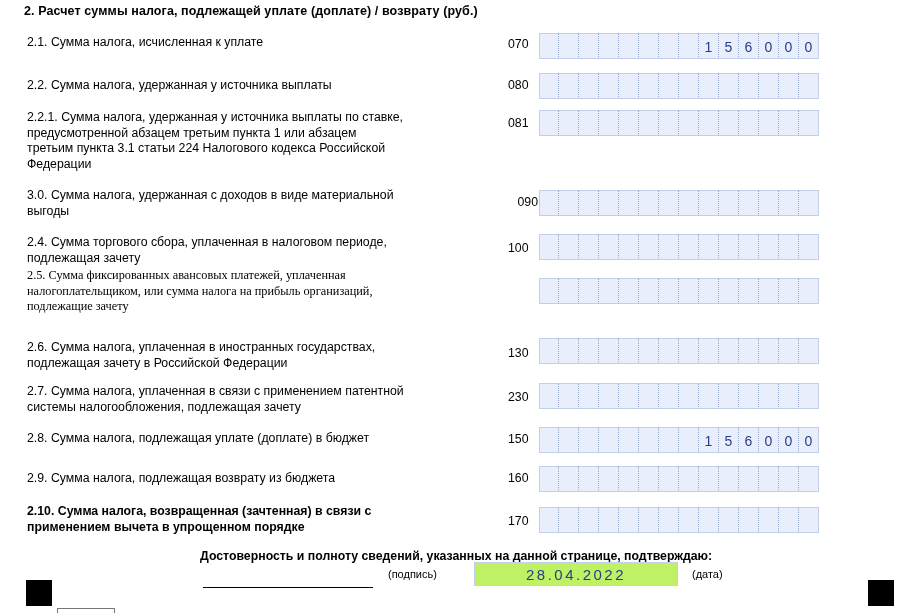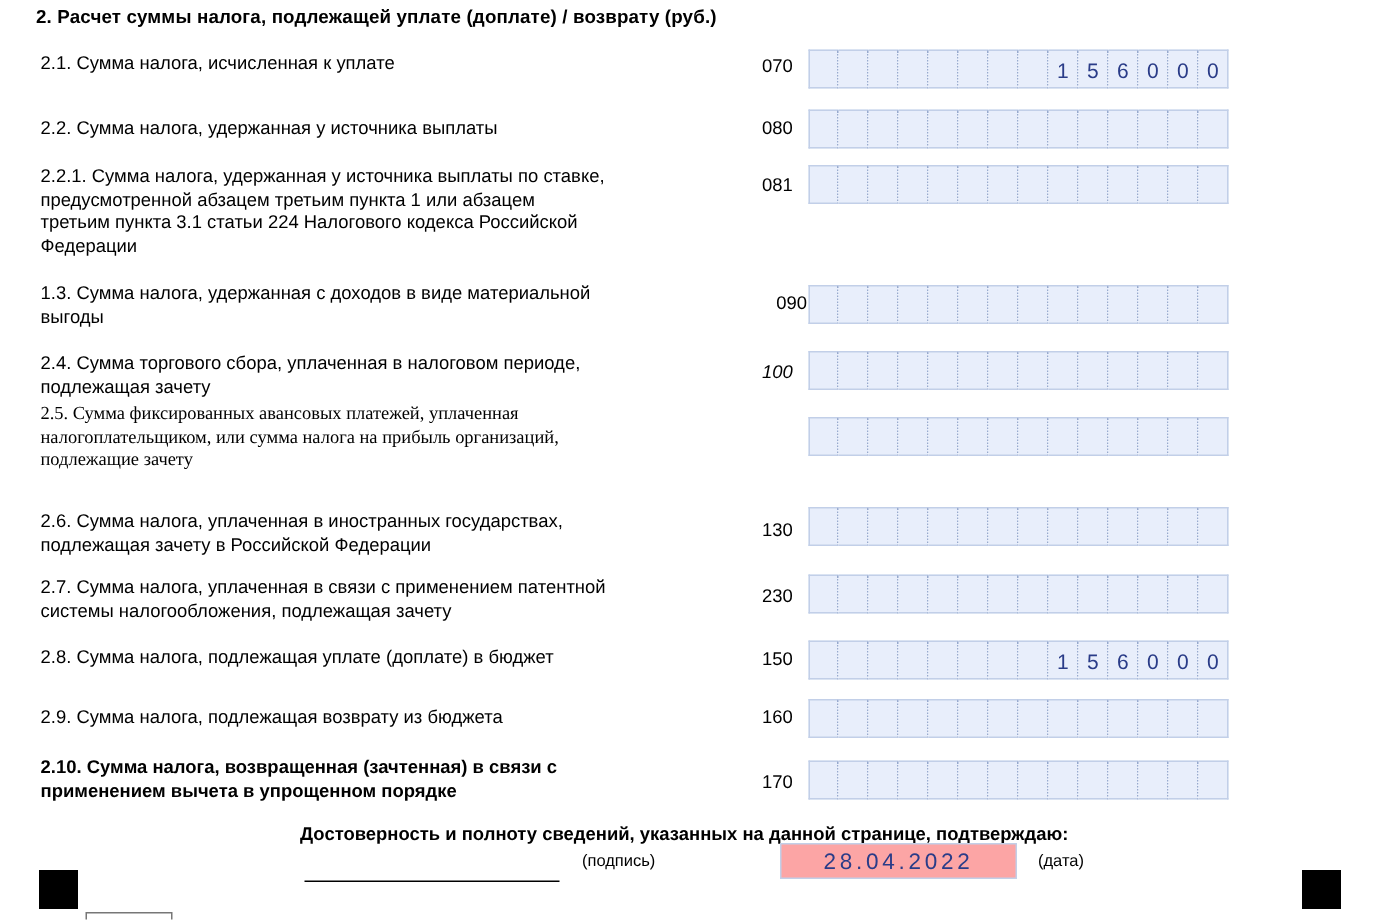--- a/index.html
+++ b/index.html
@@ -91,25 +91,25 @@
     height: 1px;
   }
   .sign-caption {
     position: absolute;
     left: 388px;
     top: 568px;
     font-size: 11px;
   }
   .date-box {
     position: absolute;
-    left: 520px;
+    left: 474px;
     top: 562px;
-    width: 158px;
+    width: 204px;
     height: 24px;
-    background: #fca5a5;
+    background: #bef264;
     border: 1px solid #c2cfe8;
     box-sizing: border-box;
     text-align: center;
     font-size: 15px;
     color: #2a3c88;
     line-height: 23px;
     letter-spacing: 2.5px;
   }
   .date-caption {
     position: absolute;
@@ -207,21 +207,21 @@
           <div class="cell"></div>
           <div class="cell"></div>
           <div class="cell"></div>
           <div class="cell"></div>
           <div class="cell"></div>
           <div class="cell"></div>
           <div class="cell"></div>
         </div>
       </div>
       <div class="row">
-        <div class="row-label" style="top: 188px;">1.3. Сумма налога, удержанная с доходов в виде материальной
+        <div class="row-label" style="top: 188px;">3.0. Сумма налога, удержанная с доходов в виде материальной
      выгоды</div>
         <div class="row-code" style="top: 195px; text-align: right;">090</div>
         <div class="cells" style="top: 190px;">
           <div class="cell"></div>
           <div class="cell"></div>
           <div class="cell"></div>
           <div class="cell"></div>
           <div class="cell"></div>
           <div class="cell"></div>
           <div class="cell"></div>
@@ -230,21 +230,21 @@
           <div class="cell"></div>
           <div class="cell"></div>
           <div class="cell"></div>
           <div class="cell"></div>
           <div class="cell"></div>
         </div>
       </div>
       <div class="row">
         <div class="row-label" style="top: 235px;">2.4. Сумма торгового сбора, уплаченная в налоговом периоде,
      подлежащая зачету</div>
-        <div class="row-code" style="top: 241px; font-style: italic;">100</div>
+        <div class="row-code" style="top: 241px;">100</div>
         <div class="cells" style="top: 234px;">
           <div class="cell"></div>
           <div class="cell"></div>
           <div class="cell"></div>
           <div class="cell"></div>
           <div class="cell"></div>
           <div class="cell"></div>
           <div class="cell"></div>
           <div class="cell"></div>
           <div class="cell"></div>

